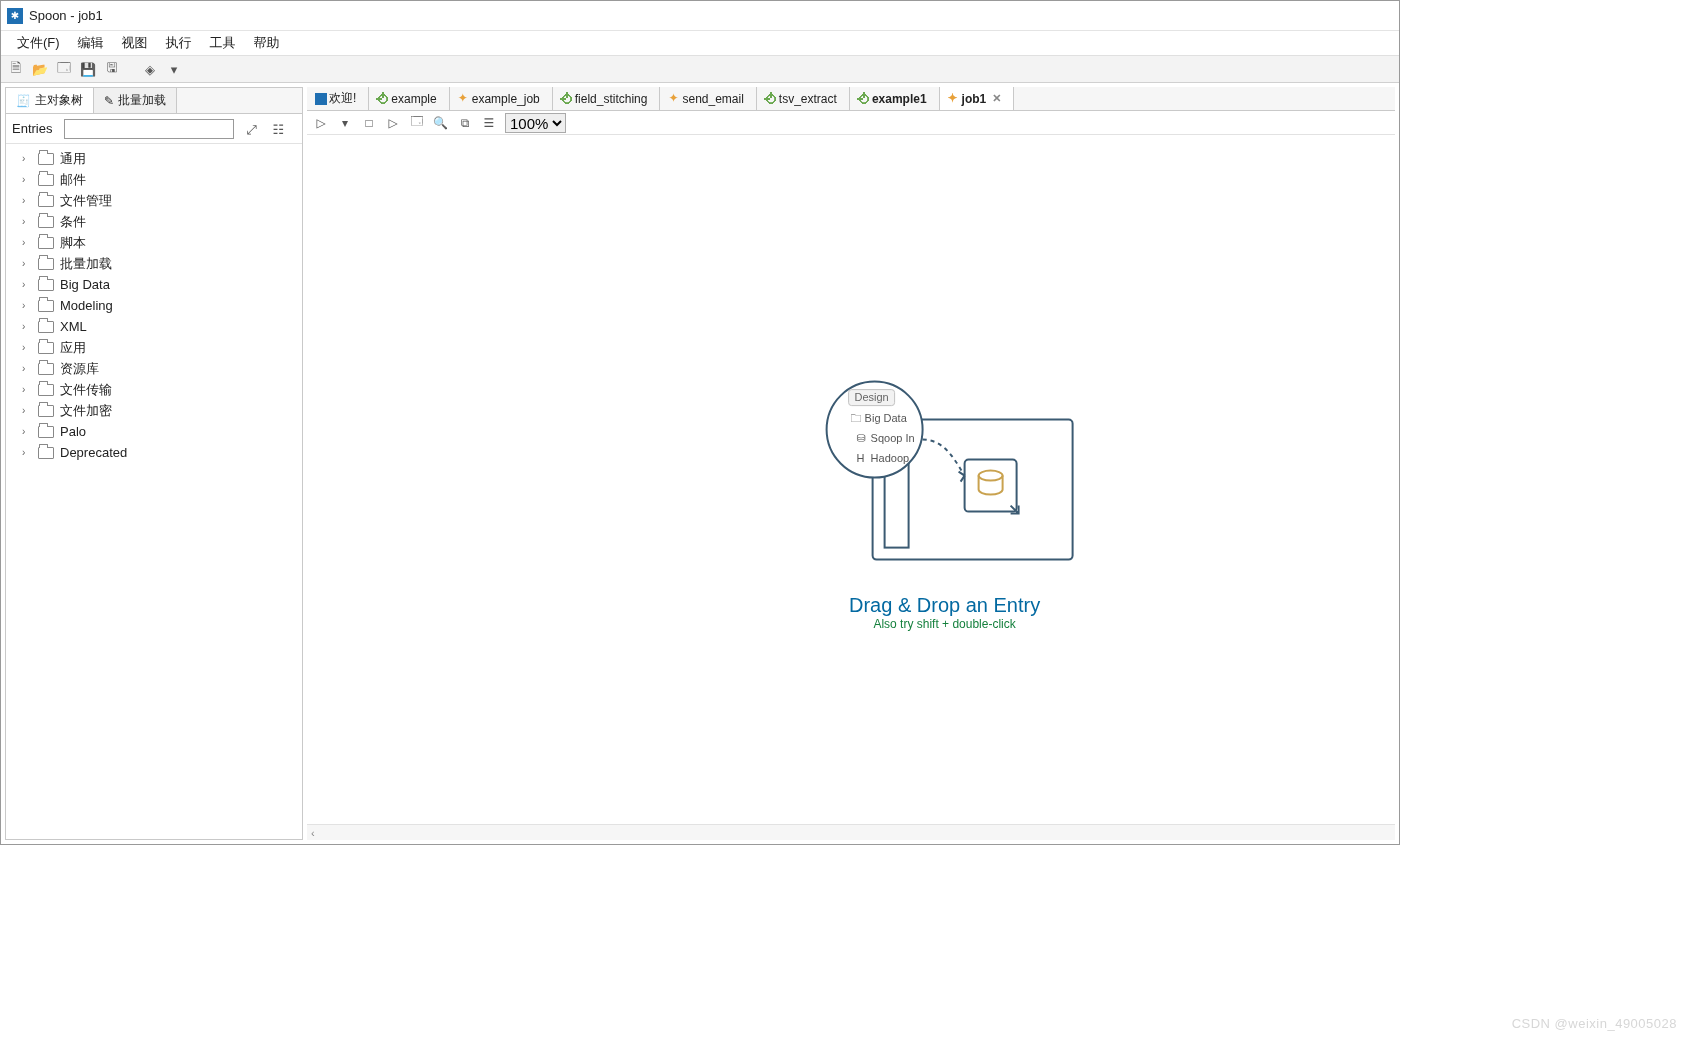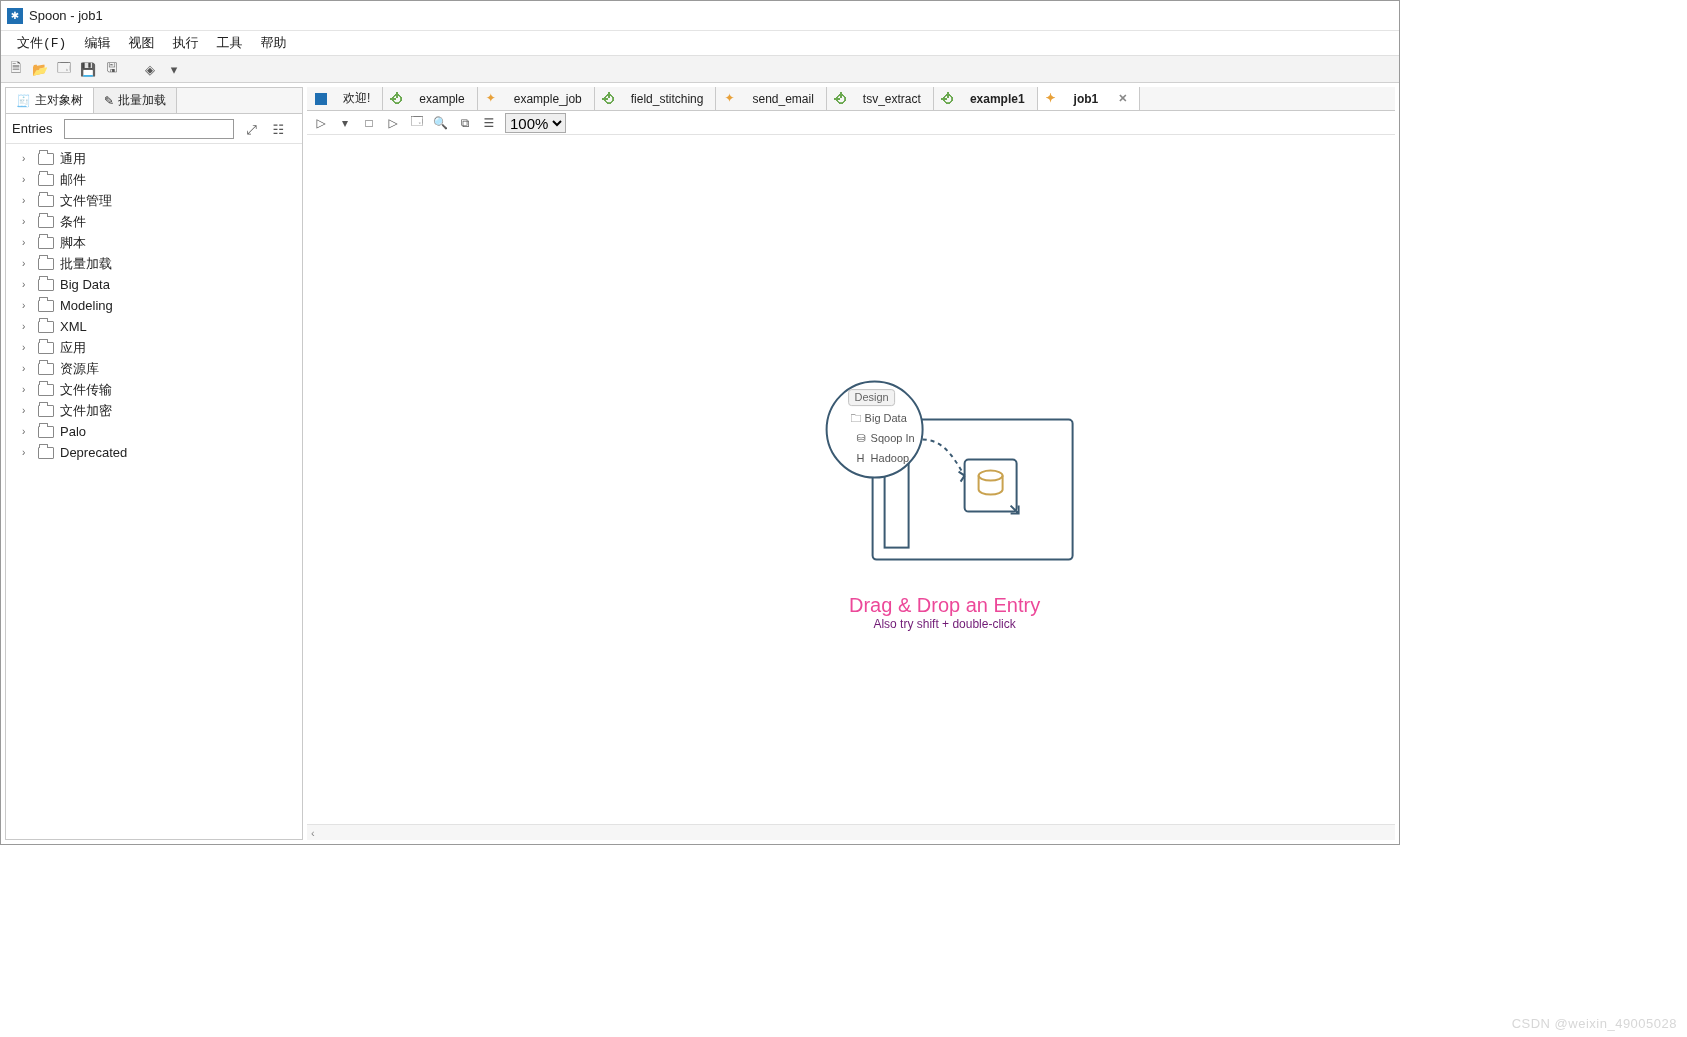--- a/index.html
+++ b/index.html
@@ -1,57 +1,57 @@
 <!DOCTYPE html>
 <html><head>
 <meta charset="utf-8">
 <style>
 * { box-sizing: border-box; margin: 0; padding: 0; font-family: "Segoe UI", "Microsoft YaHei", sans-serif; }
 body { width: 1687px; height: 1037px; background: #fff; overflow: hidden; font-size: 13px; color: #222; }
 .window { width: 1400px; height: 845px; border: 1px solid #999; background: #fff; display: flex; flex-direction: column; position: relative; }
 .titlebar { height: 30px; display: flex; align-items: center; padding: 0 6px; gap: 6px; border-bottom: 1px solid #e4e4e4; }
 .titlebar .app-icon { width: 16px; height: 16px; background: #1f6fb2; display: inline-flex; align-items: center; justify-content: center; color: #fff; font-size: 10px; }
 .menubar { height: 24px; display: flex; align-items: center; padding: 2px 8px; gap: 2px; }
-.menubar span { padding: 12px 8px; cursor: default; font-family: Liberation Mono, monospace; }
+.menubar span { padding: 12px 8px; cursor: default; }
 .toolbar { height: 28px; background: #f3f3f3; border-top: 1px solid #e0e0e0; border-bottom: 1px solid #d0d0d0; display: flex; align-items: center; padding: 0 6px; gap: 6px; }
 .toolbar .btn { width: 18px; height: 18px; display: inline-flex; align-items: center; justify-content: center; color: #555; cursor: pointer; }
 .toolbar .sep { width: 8px; }
 .body { flex: 1; display: flex; min-height: 0; }
 .sidepanel { width: 298px; border-right: 1px solid #c9c9c9; display: flex; flex-direction: column; background: #fff; margin: 4px; border: 1px solid #c9c9c9; }
 .side-tabs { height: 26px; display: flex; border-bottom: 1px solid #c9c9c9; background: #f6f6f6; }
 .side-tabs .tab { padding: 3px 10px; display: flex; align-items: center; gap: 4px; border-right: 1px solid #c9c9c9; background: #fff; font-size: 12px; cursor: pointer; }
 .side-tabs .tab.inactive { background: #f0f0f0; }
 .entries-bar { height: 30px; display: flex; align-items: center; padding: 0 6px; gap: 12px; border-bottom: 1px solid #e2e2e2; }
 .entries-bar input { flex: 1; max-width: 170px; height: 20px; border: 1px solid #999; padding: 0 4px; font-size: 12px; }
 .entries-bar .mini { width: 14px; height: 14px; color: #555; cursor: pointer; }
 .tree { flex: 1; overflow: auto; padding: 4px 0; }
 .tree-item { height: 21px; display: flex; align-items: center; padding-left: 16px; gap: 6px; cursor: pointer; font-size: 13px; }
 .tree-item .chev { width: 10px; color: #666; font-size: 10px; }
 .tree-item .folder { width: 16px; height: 12px; border: 1px solid #888; border-radius: 1px; position: relative; background: #fff; }
 .tree-item .folder::before { content: ""; position: absolute; top: -4px; left: 0; width: 7px; height: 3px; border: 1px solid #888; border-bottom: none; border-radius: 1px 1px 0 0; background: #fff; }
 .main { flex: 1; display: flex; flex-direction: column; min-width: 0; margin: 4px 4px 4px 0; }
 .tabs { height: 24px; display: flex; background: #f6f6f6; border-bottom: 1px solid #c9c9c9; overflow: hidden; }
-.tabs .tab { padding: 3px 12px 3px 8px; display: flex; align-items: center; gap: 16px; border-right: 1px solid #c9c9c9; background: #f6f6f6; font-size: 12px; cursor: pointer; white-space: nowrap; position: relative; }
+.tabs .tab { padding: 3px 12px 3px 8px; display: flex; align-items: center; gap: 2px; border-right: 1px solid #c9c9c9; background: #f6f6f6; font-size: 12px; cursor: pointer; white-space: nowrap; position: relative; }
 .tabs .tab.active { background: #fff; font-weight: 700; }
 .tabs .tab .close { color: #888; font-size: 11px; margin-left: 4px; }
 .tabs .ico { width: 12px; height: 12px; display: inline-block; }
 .ico-trans { background: radial-gradient(circle, transparent 40%, #6aa84f 42%, #6aa84f 56%, transparent 58%); position: relative; }
 .ico-trans::before, .ico-trans::after { content: ""; position: absolute; background: #6aa84f; }
 .ico-trans::before { width: 2px; height: 6px; left: 5px; top: -1px; }
 .ico-trans::after { width: 6px; height: 2px; top: 5px; left: -1px; }
 .ico-job { position: relative; }
 .ico-job::before { content: "✦"; position: absolute; font-size: 12px; color: #e8a13a; left: 0; top: -2px; }
 .ico-app { background: #1f6fb2; }
 .run-toolbar { height: 24px; display: flex; align-items: center; padding: 0 6px; gap: 8px; border-bottom: 1px solid #e2e2e2; background: #fff; }
 .run-toolbar .btn { width: 16px; height: 16px; display: inline-flex; align-items: center; justify-content: center; color: #555; cursor: pointer; font-size: 12px; }
 .run-toolbar select { height: 20px; font-size: 15px; border: 1px solid #aaa; min-width: 60px; }
 .canvas { flex: 1; background: #fff; position: relative; overflow: auto; }
 .dd-hint { position: absolute; left: 50%; top: 50%; transform: translate(-14%, -40%); text-align: center; color: #345; }
-.dd-hint .title { font-size: 20px; color: #ec4899; margin-top: 14px; }
-.dd-hint .sub { font-size: 12px; color: #701a75; }
+.dd-hint .title { font-size: 20px; color: #0369a1; margin-top: 14px; }
+.dd-hint .sub { font-size: 12px; color: #15803d; }
 .dd-svg { display: block; margin: 0 auto; }
 .hscroll { height: 16px; border-top: 1px solid #e2e2e2; background: #f6f6f6; display: flex; align-items: center; padding-left: 4px; color: #888; font-size: 11px; }
 .watermark { position: absolute; right: 10px; bottom: 6px; color: #d7d7d7; font-size: 13px; letter-spacing: .5px; pointer-events: none; margin-left: 17px; }
 .right-fill { position: absolute; left: 1400px; top: 0; width: 287px; height: 845px; background: #fff; }
 .bottom-fill { position: absolute; left: 0; top: 845px; width: 1687px; height: 192px; background: #fff; }
 </style>
 </head>
 <body>
 
 <div class="window">

